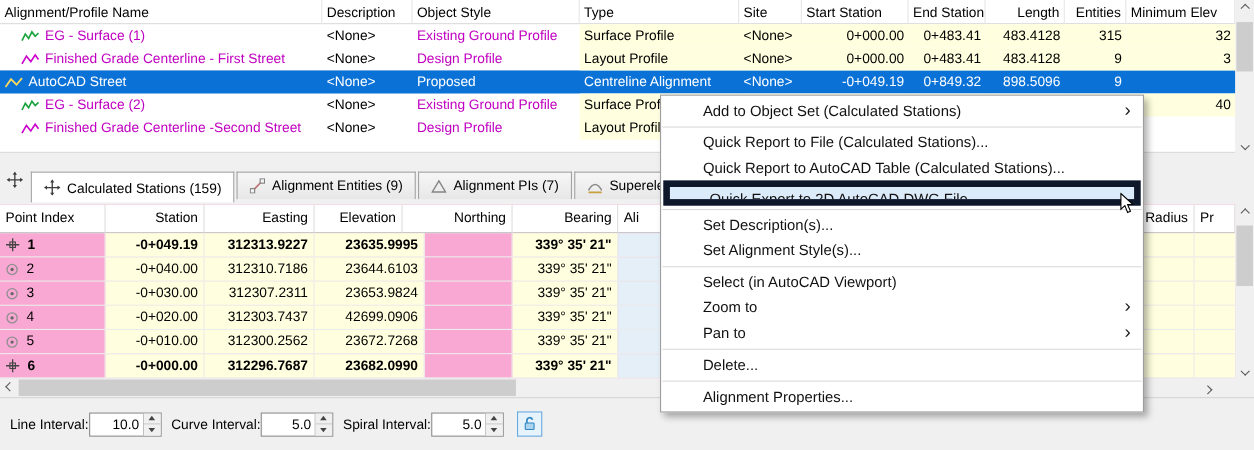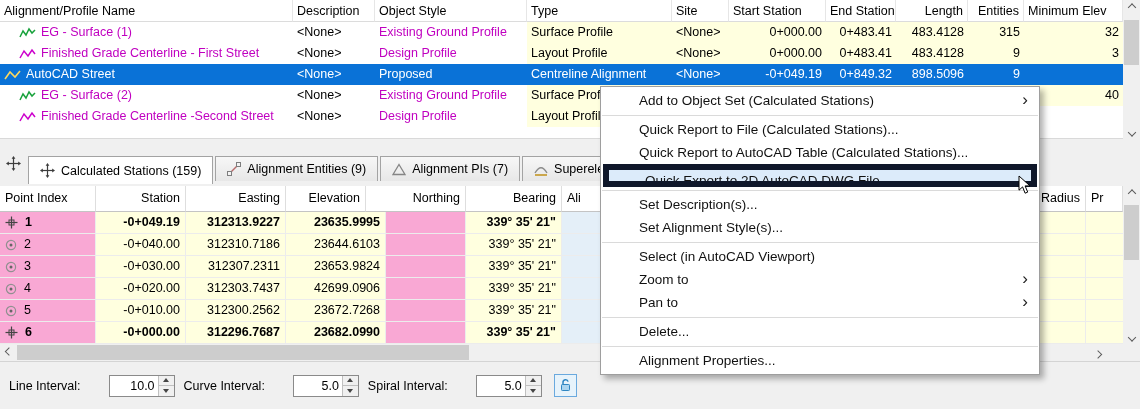--- a/index.html
+++ b/index.html
@@ -55,21 +55,21 @@
   .chev.up{transform:rotate(45deg) translate(-1px,-1px)}
   .chev.down{transform:rotate(225deg) translate(-1px,-1px)}
   .chev.left{transform:rotate(-45deg) translate(1px,-1px)}
   .chev.right{transform:rotate(135deg) translate(1px,-1px)}
   .sb-thumb{position:absolute;background:#cdcdcd}
 
   
   .bottom-bar{position:absolute;left:0;top:361px;width:1140px;height:48px;background:#f0f0f0;
               border-top:1px solid #d4d4d4;display:flex;align-items:center}
   .bb-label{margin-left:9px}
-  .spin{position:relative;width:66px;height:22px;border:1px solid #8a8a8a;background:#fff;margin-left:28px;flex:none}
+  .spin{position:relative;width:66px;height:22px;border:1px solid #8a8a8a;background:#fff;margin-left:0;flex:none}
   .spin input{position:absolute;left:0;top:0;width:48px;height:20px;border:none;outline:none;text-align:right;
               font-family:"Liberation Sans",sans-serif;font-size:12.5px;padding-right:3px;background:transparent}
   .spin .btns{position:absolute;right:0;top:0;width:16px;height:20px;border-left:1px solid #c0c0c0;display:flex;flex-direction:column}
   .spin .sbtn{flex:1;display:flex;align-items:center;justify-content:center;background:#f0f0f0;border-bottom:1px solid #c0c0c0}
   .spin .sbtn:last-child{border-bottom:none}
   .tri-up{width:0;height:0;border-left:3px solid transparent;border-right:3px solid transparent;border-bottom:4px solid #444}
   .tri-down{width:0;height:0;border-left:3px solid transparent;border-right:3px solid transparent;border-top:4px solid #444}
   .lock-btn{width:23px;height:23px;margin-left:12px;border:1px solid #6aa9de;background:#e7f3fb;
             display:flex;align-items:center;justify-content:center;flex:none}
   .ml1{}.ml3{}

